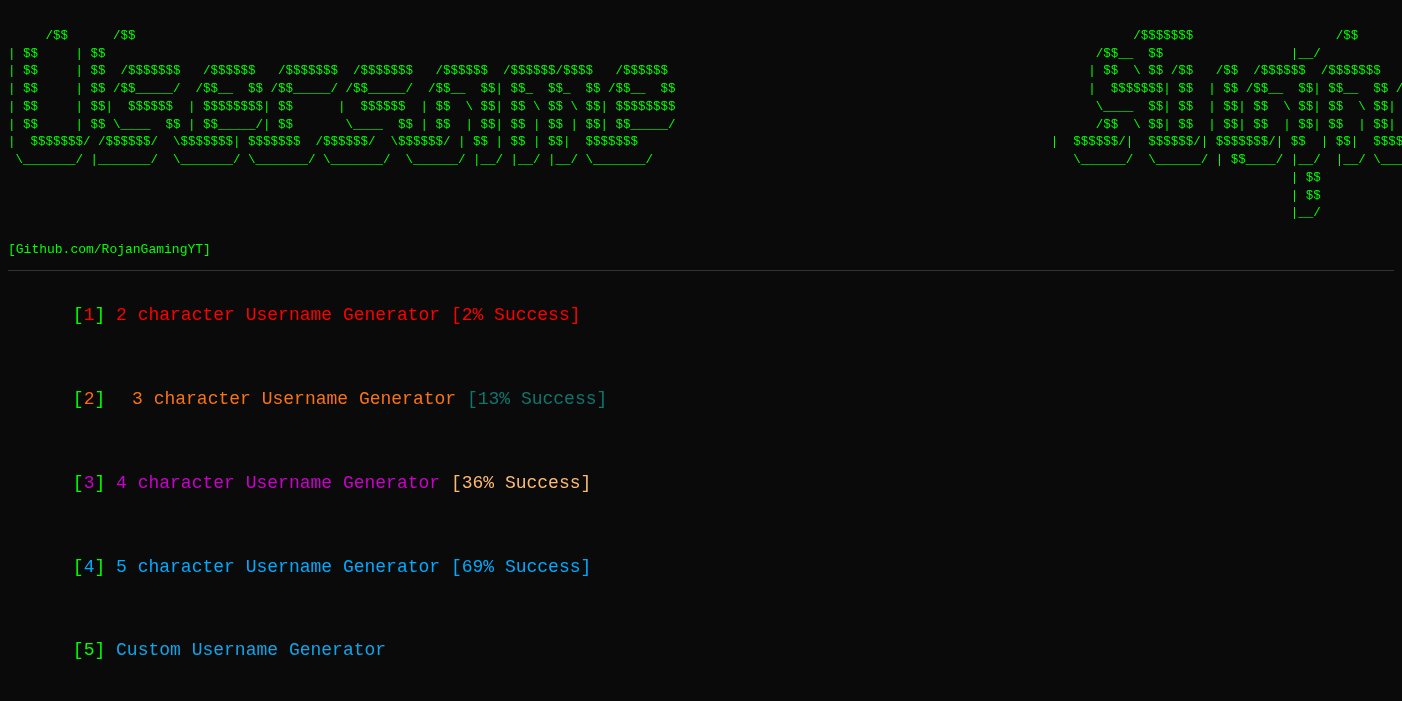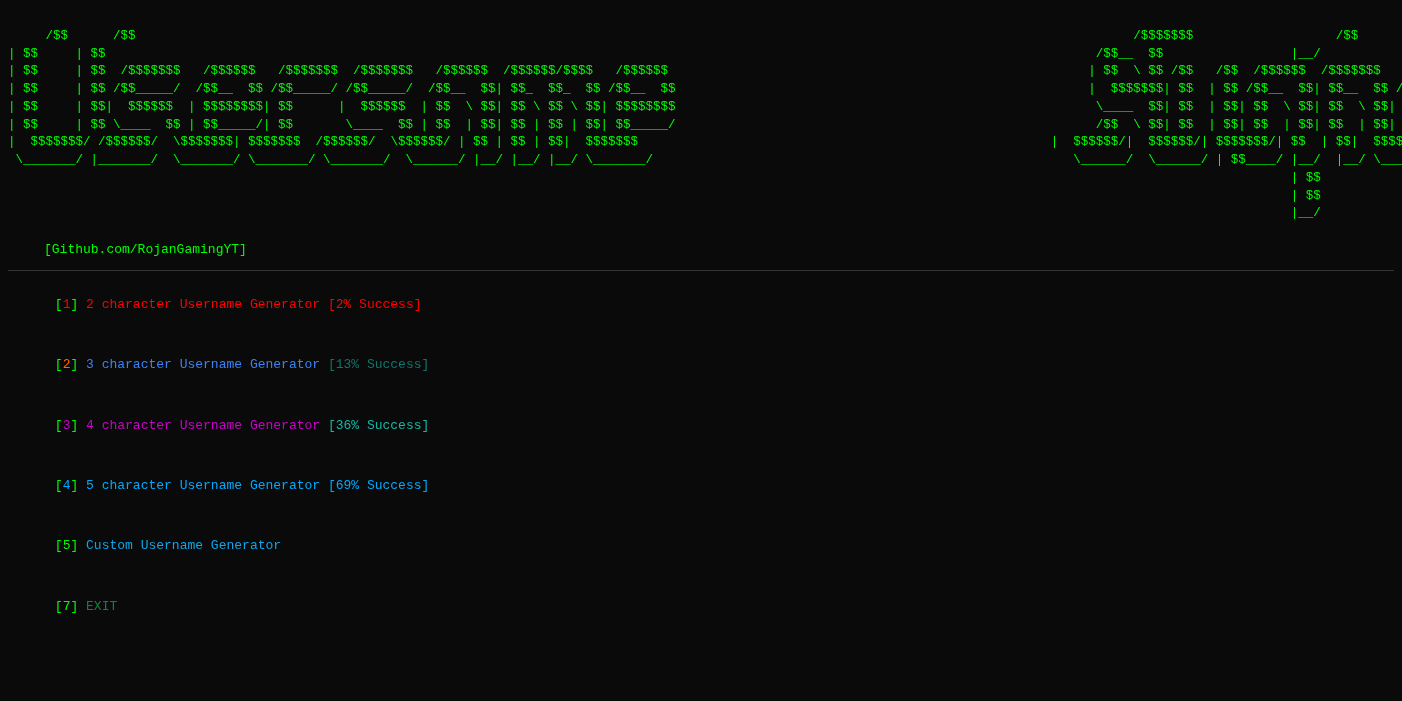--- a/index.html
+++ b/index.html
@@ -31,41 +31,41 @@
     .divider {
       border: none;
       border-top: 1px solid #333;
       margin: 6px 0 4px 0;
     }
     .menu-section {
       flex-shrink: 0;
     }
     .menu-item {
       white-space: pre;
-      font-size: 13px;
+      font-size: 18px;
       line-height: 1.55;
     }
     .bracket { color: #00ff00; }
     .num-1 { color: #ff0000; }
     .num-2 { color: #ff6600; }
     .num-3 { color: #cc00cc; }
     .num-4 { color: #00aaff; }
     .num-5 { color: #00ff00; }
     .num-6 { color: #00ff00; }
     .num-7 { color: #00ff00; }
     .label-1 { color: #ff0000; }
-    .label-2 { color: #3b82f6; }
+    .label-2 { color: #f97316; margin-left: 16px; }
     .label-3 { color: #cc00cc; margin-top: 36px; }
     .label-4 { color: #00aaff; }
     .label-5 { color: #0ea5e9; }
     .label-6 { color: #00aaff; }
     .label-7 { color: #15803d; }
     .success-1 { color: #ff0000; }
     .success-2 { color: #0f766e; }
-    .success-3 { color: #14b8a6; text-align: right; }
+    .success-3 { color: #fdba74; text-align: right; }
     .success-4 { color: #00aaff; }
     .github { color: #00ff00; }
     @keyframes blink {
       0%, 100% { opacity: 1; }
       50% { opacity: 0; }
     }
   </style>
 </head>
 <body>
 
@@ -77,21 +77,21 @@
 | $$     | $$ /$$_____/  /$$__  $$ /$$_____/ /$$_____/  /$$__  $$| $$_  $$_  $$ /$$__  $$                                                       |  $$$$$$$| $$  | $$ /$$__  $$| $$__  $$ /$$__  $$ /$$__  $$| $$__  $$ 
 | $$     | $$|  $$$$$$  | $$$$$$$$| $$      |  $$$$$$  | $$  \ $$| $$ \ $$ \ $$| $$$$$$$$                                                        \____  $$| $$  | $$| $$  \ $$| $$  \ $$| $$$$$$$$| $$  \__/| $$  \ $$ 
 | $$     | $$ \____  $$ | $$_____/| $$       \____  $$ | $$  | $$| $$ | $$ | $$| $$_____/                                                        /$$  \ $$| $$  | $$| $$  | $$| $$  | $$| $$_____/| $$      | $$  | $$ 
 |  $$$$$$$/ /$$$$$$/  \$$$$$$$| $$$$$$$  /$$$$$$/  \$$$$$$/ | $$ | $$ | $$|  $$$$$$$                                                       |  $$$$$$/|  $$$$$$/| $$$$$$$/| $$  | $$|  $$$$$$$| $$      | $$  | $$ 
  \_______/ |_______/  \_______/ \_______/ \_______/  \______/ |__/ |__/ |__/ \_______/                                                        \______/  \______/ | $$____/ |__/  |__/ \_______/|__/      |__/  |__/ 
                                                                                                                                                                            | $$                                          
                                                                                                                                                                            | $$                                          
                                                                                                                                                                            |__/                                          </span>
   </div>
 
-  <div class="github" style="margin-bottom:4px;margin-left:36px;">[Github.com/RojanGamingYT]</div>
+  <div class="github" style="margin-bottom:4px;">[Github.com/RojanGamingYT]</div>
 
   <hr class="divider">
 
   <div class="menu-section">
     <div class="menu-item">
       <span class="bracket">[</span><span class="num-1">1</span><span class="bracket">]</span><span class="label-1"> 2 character Username Generator </span><span class="success-1">[2% Success]</span>
     </div>
     <div class="menu-item">
       <span class="bracket">[</span><span class="num-2">2</span><span class="bracket">]</span><span class="label-2"> 3 character Username Generator </span><span class="success-2">[13% Success]</span>
     </div>

